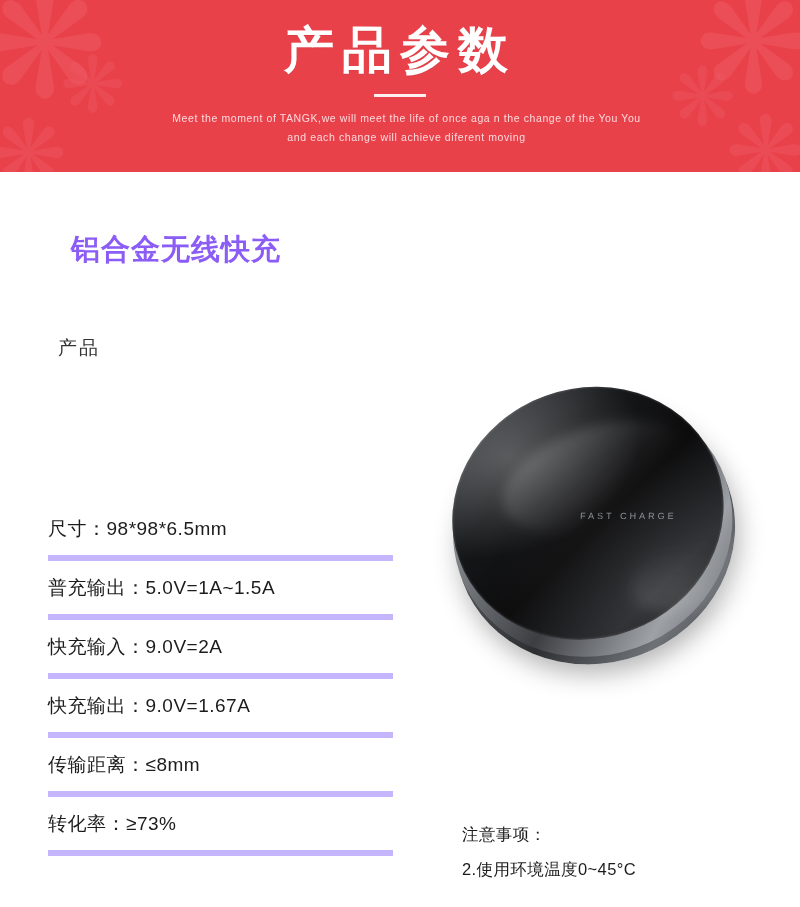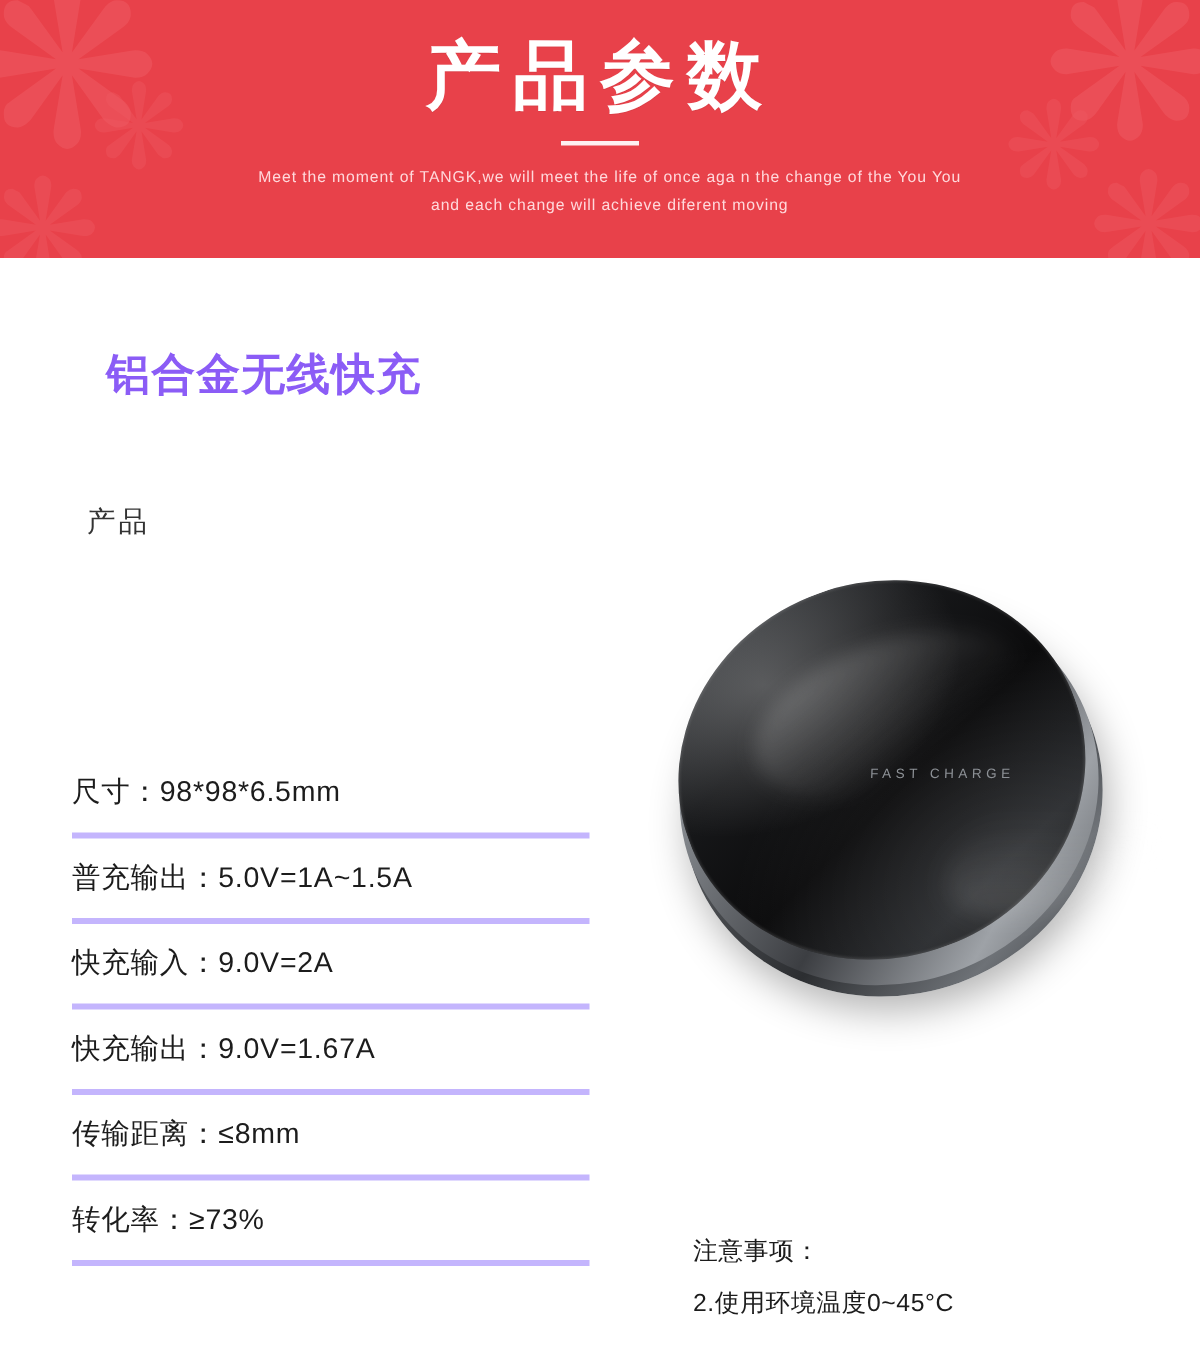--- a/index.html
+++ b/index.html
@@ -106,21 +106,21 @@
   
   .spec-list {
     position: absolute;
     left: 48px;
     top: 330px;
     width: 345px;
   }
   .spec-row {
     height: 53px;
     line-height: 53px;
-    border-bottom: 4px solid #c4b5fd;
+    border-bottom: 6px solid #c4b5fd;
     font-size: 19px;
     color: #1c1c1c;
     white-space: nowrap;
     letter-spacing: .5px;
   }
   .spec-row .k { }
   .spec-row .v { }
 
   
   .notes {

